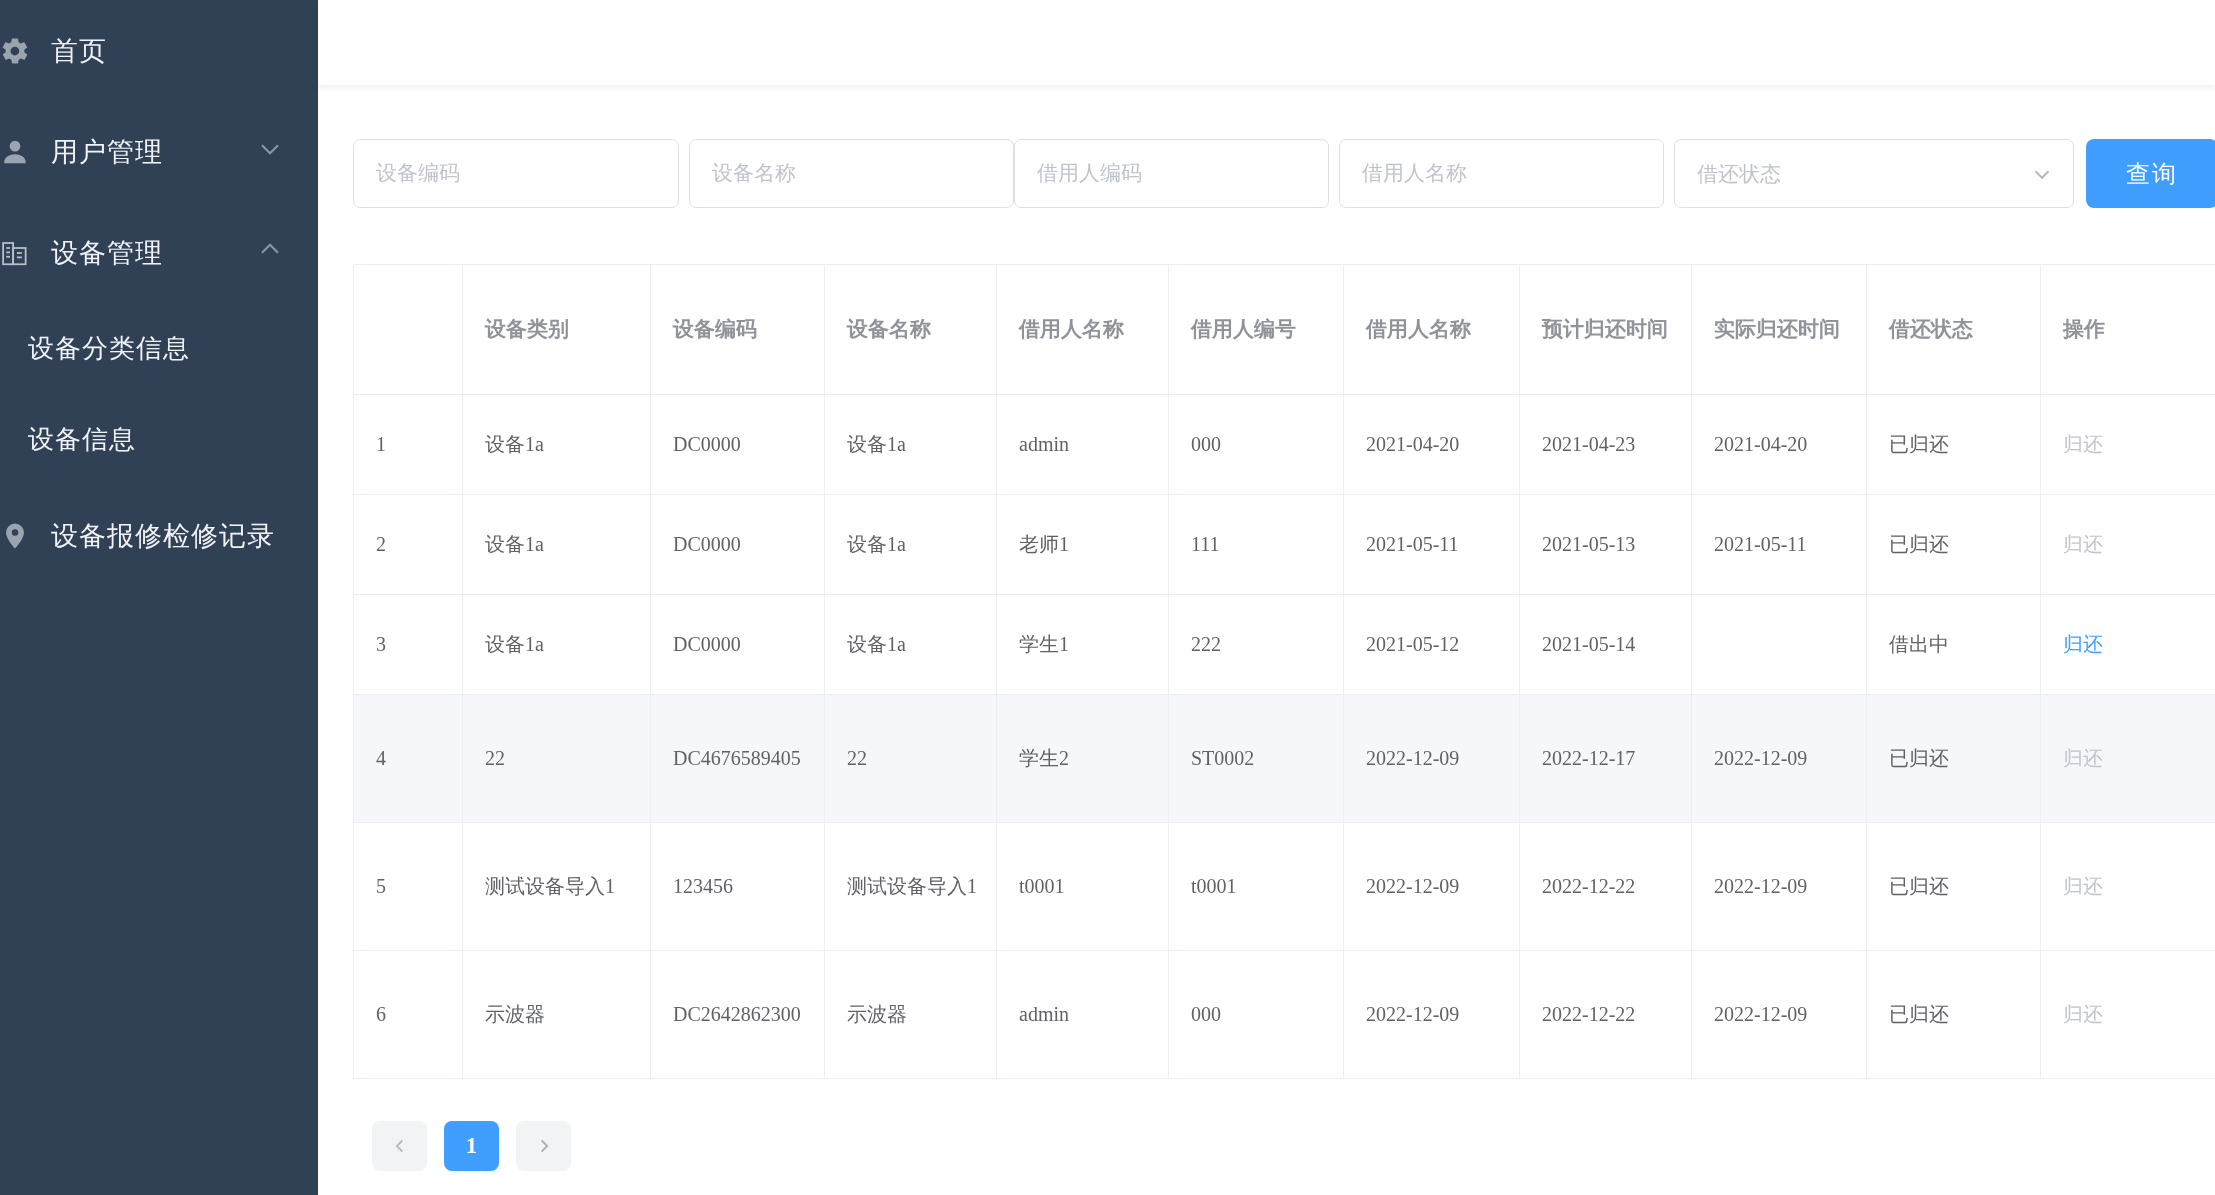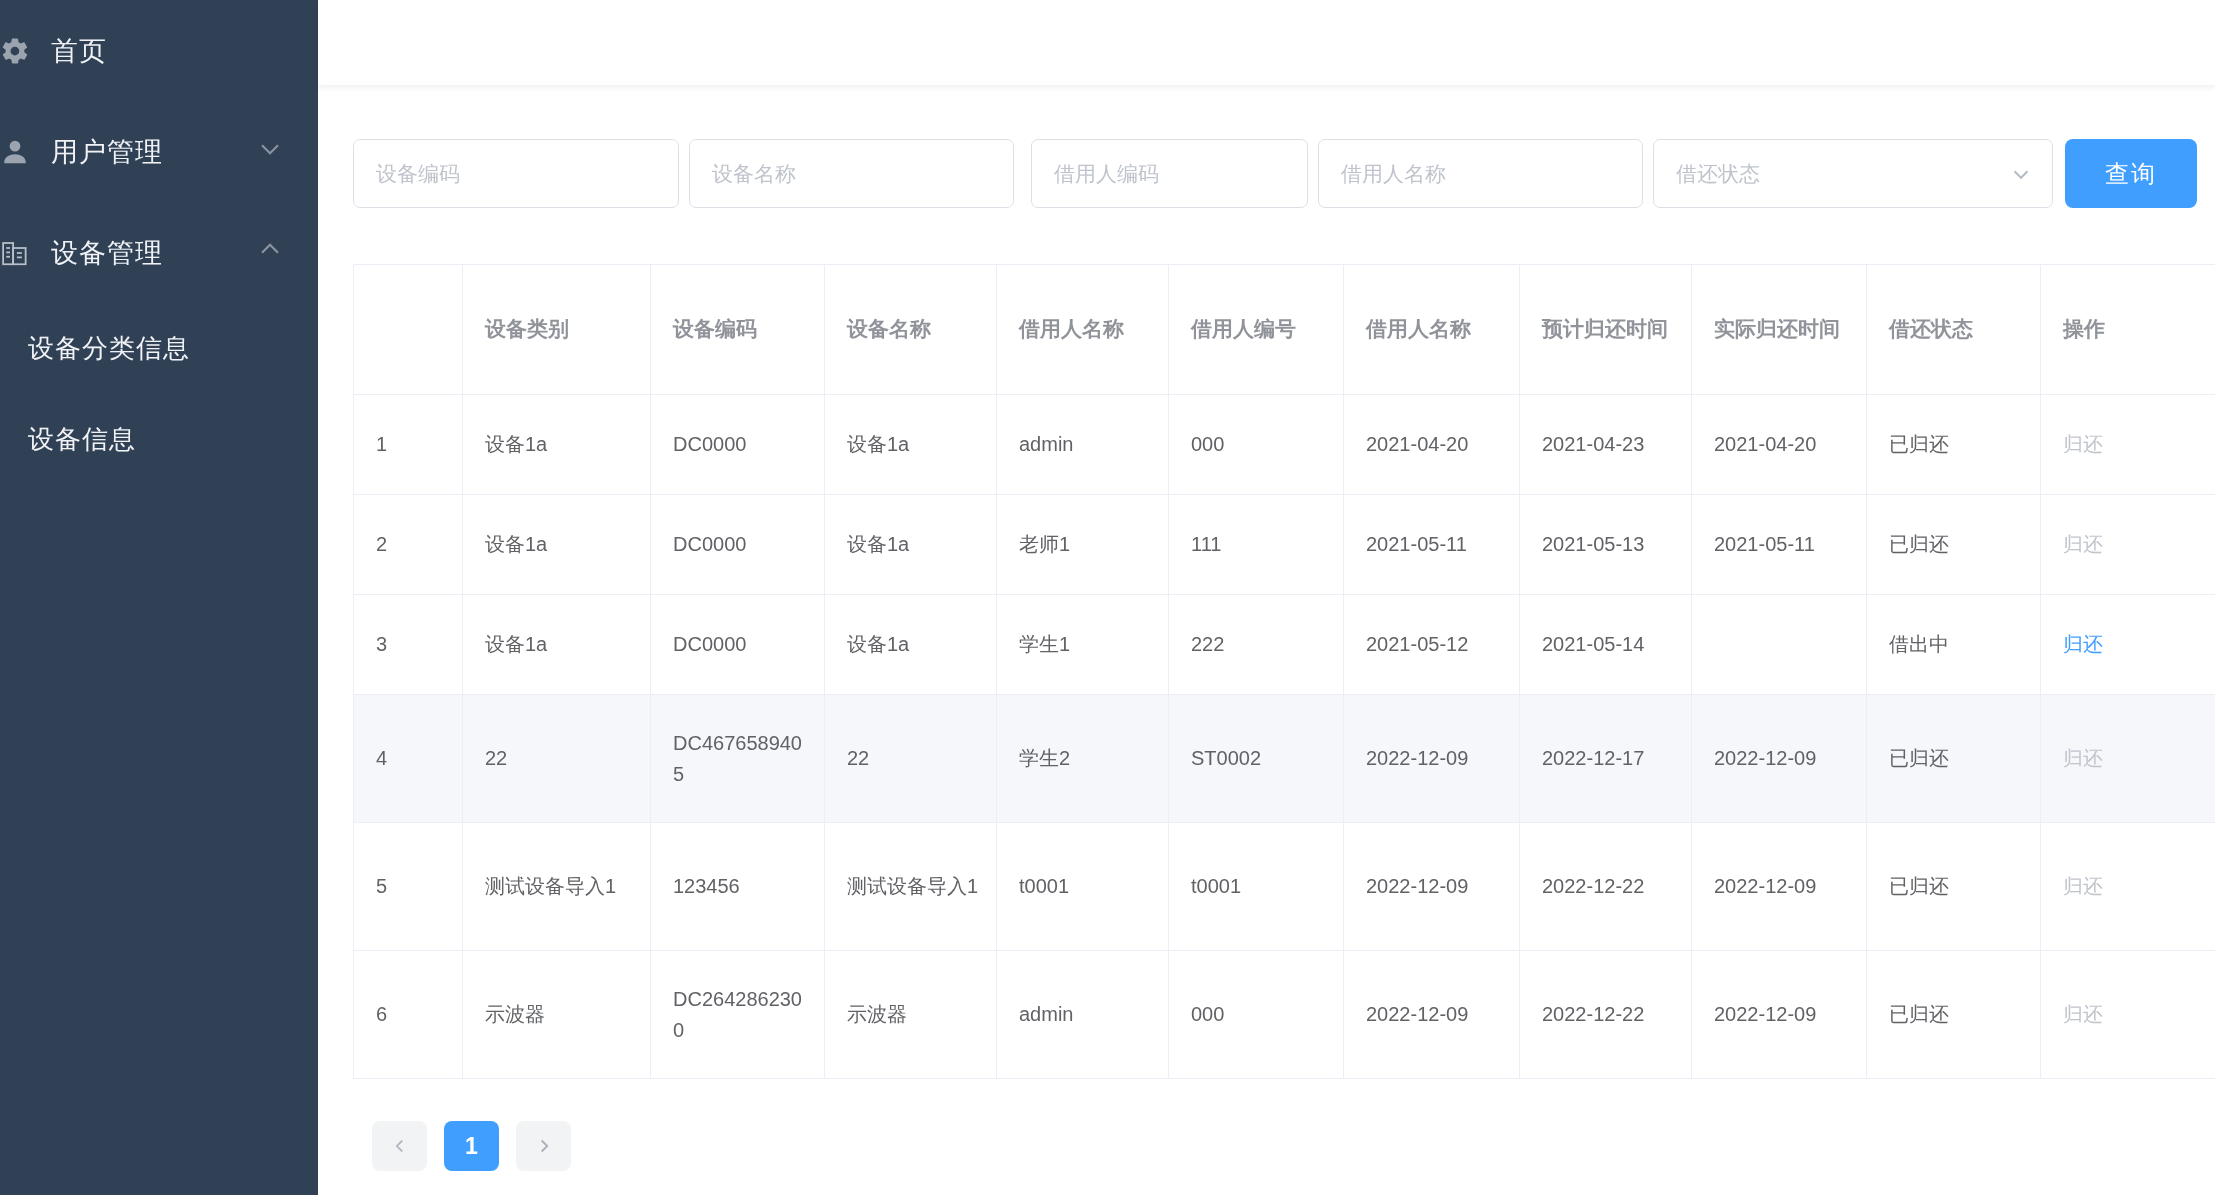--- a/index.html
+++ b/index.html
@@ -19,31 +19,31 @@
   .s-item.active { color: var(--active-gold, #FFD04B); }
   .s-arrow { position: absolute; right: 32px; top: 50%; transform: translateY(-50%); }
   .s-arrow svg { width: 32px; height: 32px; }
   .s-sub { display: flex; align-items: center; height: 91px; padding-left: 28px;
     color: #f0f2f5; font-size: 26px; cursor: pointer; letter-spacing: 1px; }
 
   
   .main { flex: 1; display: flex; flex-direction: column; min-width: 0; background: #fff; }
   .topbar { height: 85px; background: #fff; flex-shrink: 0;
     box-shadow: 0 2px 6px rgba(0,21,41,.08); position: relative; z-index: 2; }
-  .content { flex: 1; padding: 54px 0 0 35px; overflow: hidden; }
+  .content { flex: 1; padding: 54px 0 0 35px; overflow: hidden; font-family: Liberation Serif, serif; }
 
   
   .filter-row { display: flex; align-items: center; height: 69px; overflow: hidden; }
   .filter-row > * { flex-shrink: 0; }
   .f-input { height: 69px; border: 1.5px solid #dcdfe6; border-radius: 7px;
     padding: 0 22px; font-size: 21px; color: #606266; outline: none; background: #fff;
     font-family: inherit; }
   .f-input::placeholder { color: #bfc4cc; opacity: 1; }
   #f1 { width: 326px; } #f2 { width: 325px; margin-left: 10px; }
-  #f3 { width: 277px; margin-left: 17px; } #f4 { width: 325px; margin-left: 10px; }
+  #f3 { width: 315px; } #f4 { width: 325px; margin-left: 10px; }
   .f-select { width: 400px; height: 69px; margin-left: 10px; border: 1.5px solid #dcdfe6;
     border-radius: 7px; display: flex; align-items: center; padding: 0 22px;
     color: #bfc4cc; font-size: 21px; cursor: pointer; background: #fff; position: relative; }
   .f-select svg { position: absolute; right: 18px; top: 50%; transform: translateY(-50%);
     width: 26px; height: 26px; }
   .search-btn { width: 132px; height: 69px; margin-left: 12px; border: none;
     border-radius: 8px; background: var(--accent-blue, #409EFF); color: #fff;
     font-size: 24px; cursor: pointer; font-family: inherit; letter-spacing: 2px; }
 
   
@@ -128,20 +128,28 @@
     </div>
 
     <div class="s-sub">
       <span>设备分类信息</span>
     </div>
     <div class="s-sub">
       <span>设备信息</span>
     </div>
 
 
+    <div class="s-item lower">
+      <span class="s-icon">
+        <svg viewBox="0 0 24 24" fill="#9aa3ae">
+            <path d="M12 2a7.2 7.2 0 0 0-7.2 7.2C4.8 14.4 12 22 12 22s7.2-7.6 7.2-12.8A7.2 7.2 0 0 0 12 2zm0 9.7a2.6 2.6 0 1 1 0-5.2 2.6 2.6 0 0 1 0 5.2z"></path>
+          </svg>
+      </span>
+      <span class="s-label">设备报修检修记录</span>
+    </div>
 
 
   </aside>
 
   <div class="main">
     <header class="topbar"></header>
 
     <div class="content">
 
       <div class="filter-row">

